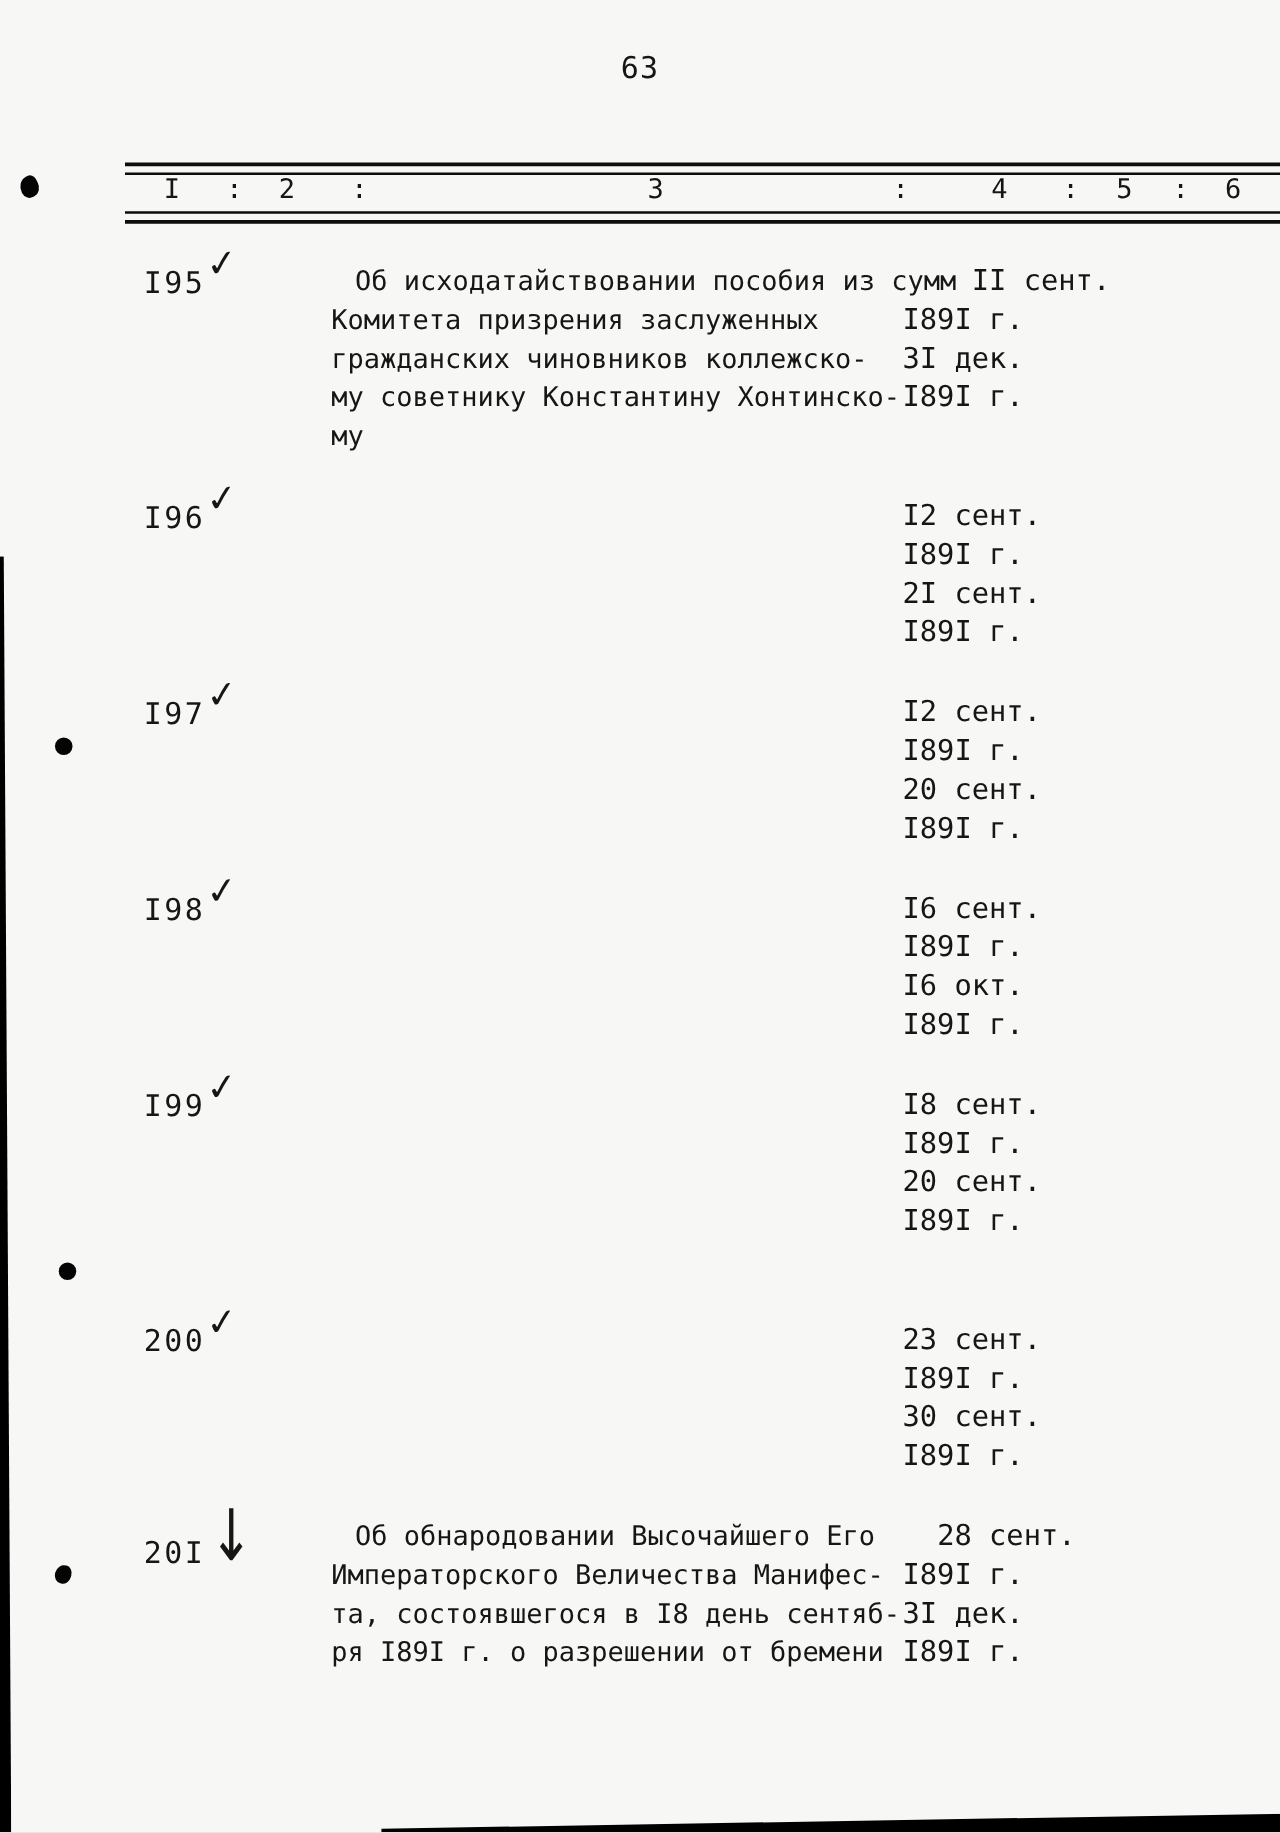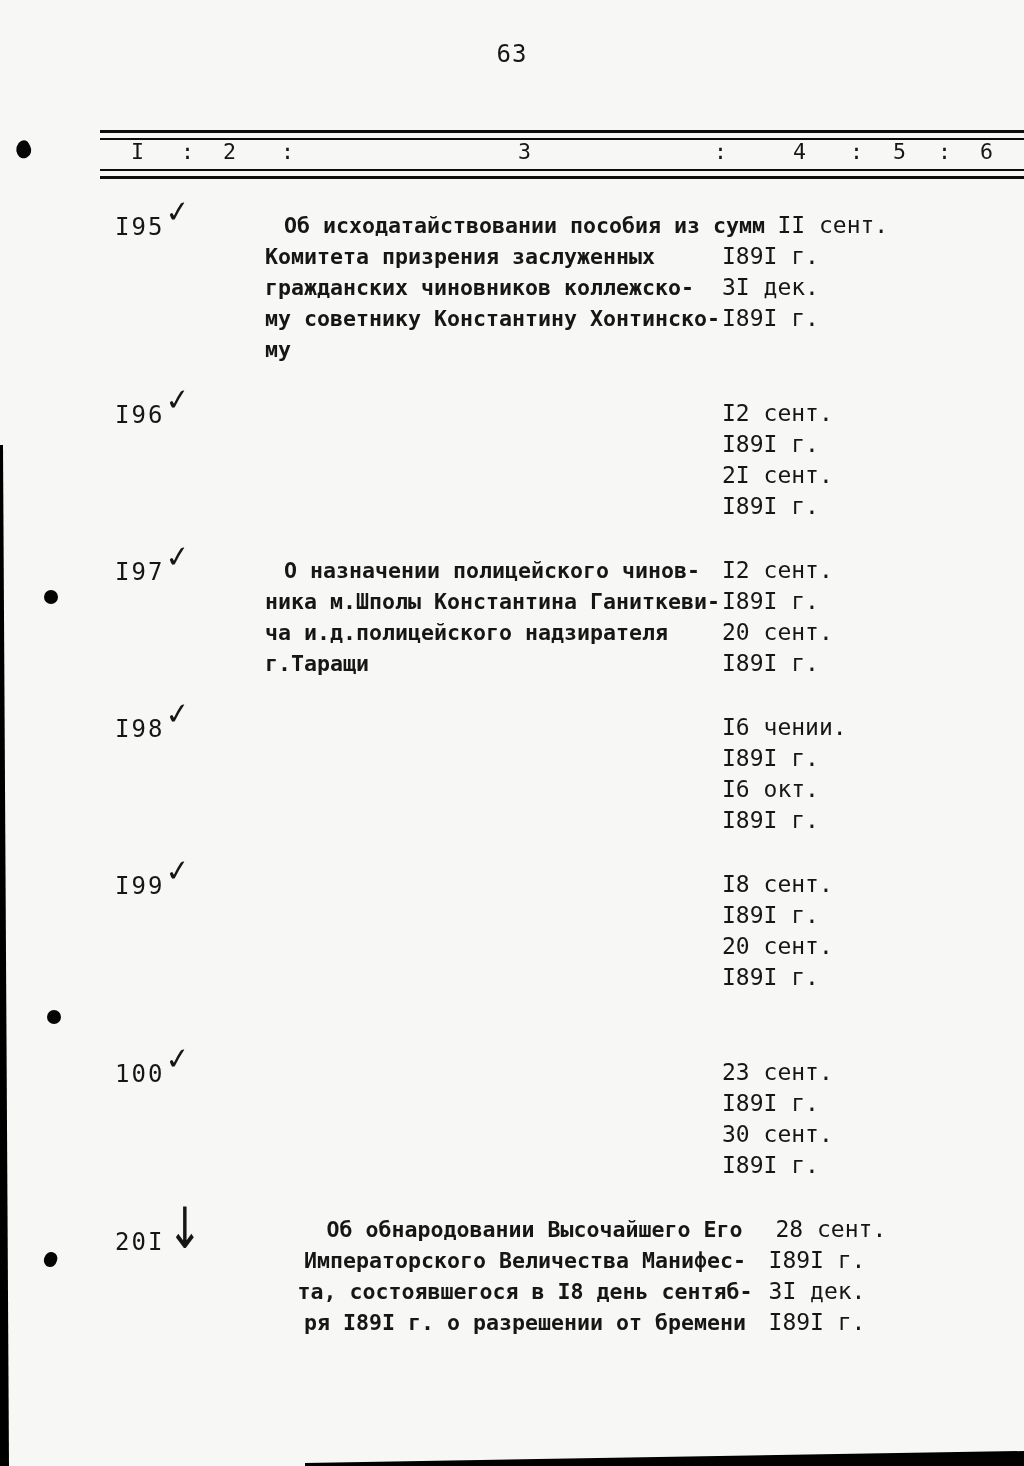--- a/index.html
+++ b/index.html
@@ -34,21 +34,21 @@
   .entry-num{font-size:24px;letter-spacing:2px;}
   .entry-mark{
     display:inline-block;position:relative;
     font-family:"DejaVu Sans","DejaVu Sans Mono",sans-serif;
   }
   .entry-mark.check{font-size:30px;top:-13px;left:1px;transform:rotate(-6deg);}
   .entry-mark.arrow{font-size:42px;top:-16px;left:3px;transform:scaleY(1.35);transform-origin:top;}
   .entry-desc{
     margin-left:265px;width:520px;
     font-size:21.6px;line-height:31px;
-    white-space:pre-wrap;text-indent:19px;font-weight:bold;
+    white-space:pre-wrap;text-indent:19px;
   }
   .entry-dates{
     position:absolute;left:722px;top:0;width:190px;
     font-size:23px;line-height:31px;
     white-space:pre-wrap;
   }
   
   .blot{position:absolute;background:#050505;}
   .blot.drop{left:16px;top:141px;width:15px;height:17px;border-radius:65% 35% 55% 45%;transform:rotate(-28deg);}
   .blot.d2{left:44px;top:590px;width:14px;height:14px;border-radius:50%;}
@@ -109,57 +109,53 @@
       </div>
       <div class="entry-dates">I2 сент.
 I89I г.
 2I сент.
 I89I г.</div>
     </div>
       <div class="entry" style="min-height: 124px;">
       <div class="entry-num-wrap">
         <span class="entry-num">I97</span><span class="entry-mark check">✓</span>
       </div>
-      <div class="entry-desc">О назначении полицейского чинов-
-ника м.Шполы Константина Ганиткеви-
-ча и.д.полицейского надзирателя
-г.Таращи</div>
       <div class="entry-dates">I2 сент.
 I89I г.
 20 сент.
 I89I г.</div>
     </div>
       <div class="entry" style="min-height: 124px;">
       <div class="entry-num-wrap">
         <span class="entry-num">I98</span><span class="entry-mark check">✓</span>
       </div>
-      <div class="entry-dates">I6 чении.
+      <div class="entry-dates">I6 сент.
 I89I г.
 I6 окт.
 I89I г.</div>
     </div>
       <div class="entry" style="min-height: 155px;">
       <div class="entry-num-wrap">
         <span class="entry-num">I99</span><span class="entry-mark check">✓</span>
       </div>
       <div class="entry-dates">I8 сент.
 I89I г.
 20 сент.
 I89I г.</div>
     </div>
       <div class="entry" style="min-height: 124px;">
       <div class="entry-num-wrap">
-        <span class="entry-num">100</span><span class="entry-mark check">✓</span>
+        <span class="entry-num">200</span><span class="entry-mark check">✓</span>
       </div>
       <div class="entry-dates">23 сент.
 I89I г.
 30 сент.
 I89I г.</div>
     </div>
-      <div class="entry" style="min-height: 124px; text-align: center;">
+      <div class="entry" style="min-height: 124px;">
       <div class="entry-num-wrap">
         <span class="entry-num">20I</span><span class="entry-mark arrow">↓</span>
       </div>
       <div class="entry-desc">Об обнародовании Высочайшего Его
 Императорского Величества Манифес-
 та, состоявшегося в I8 день сентяб-
 ря I89I г. о разрешении от бремени</div>
       <div class="entry-dates">  28 сент.
 I89I г.
 3I дек.

